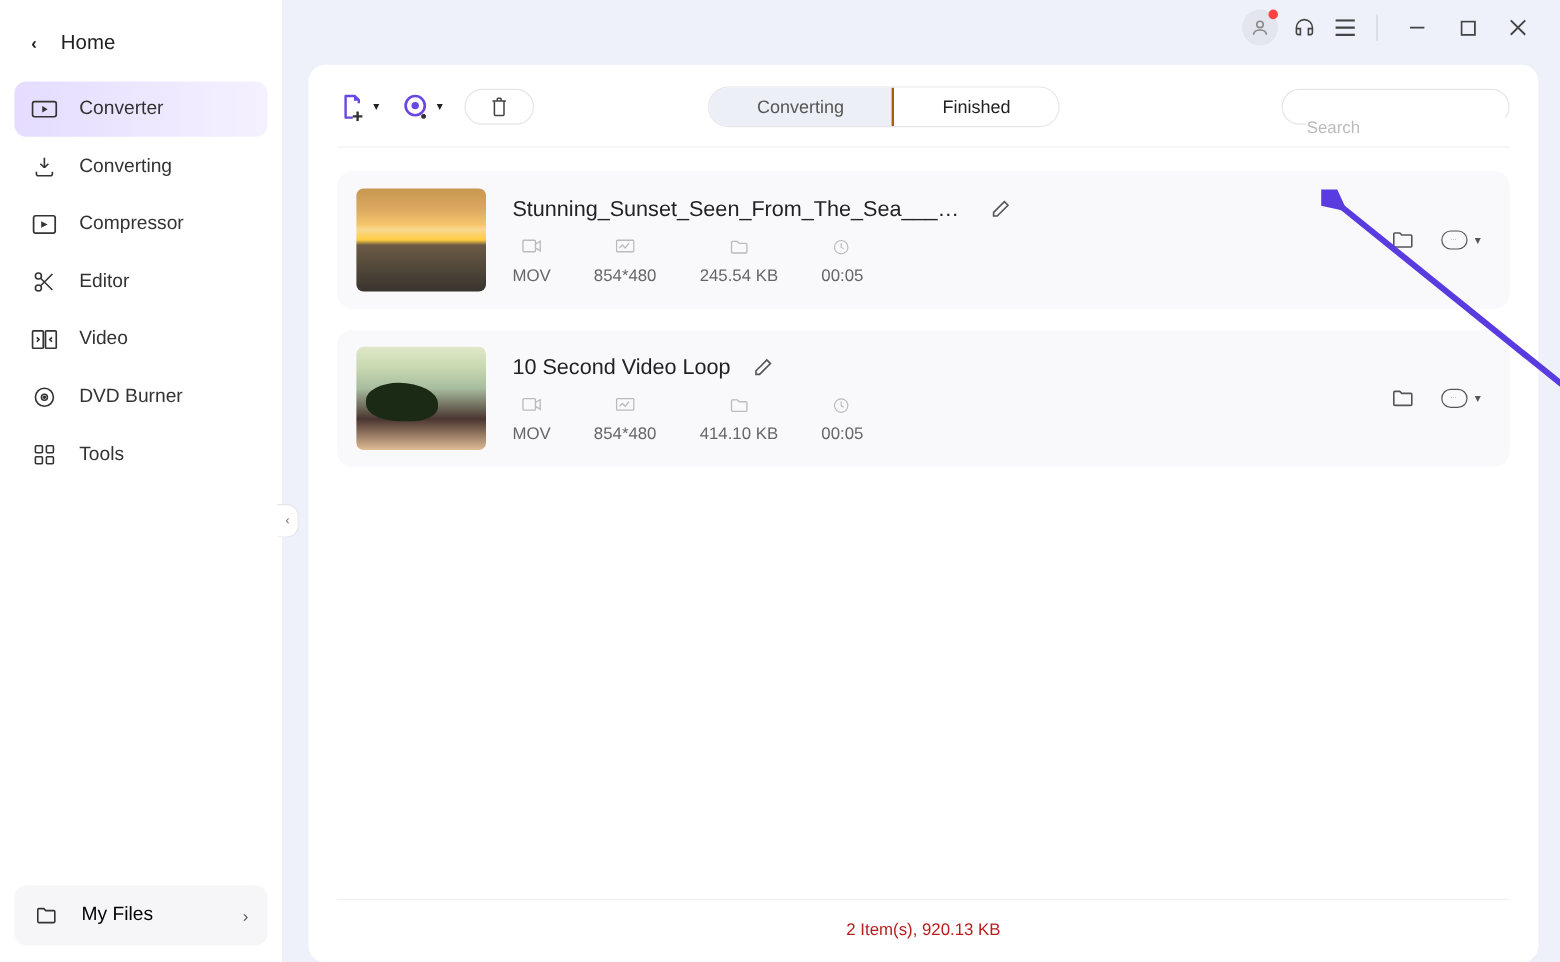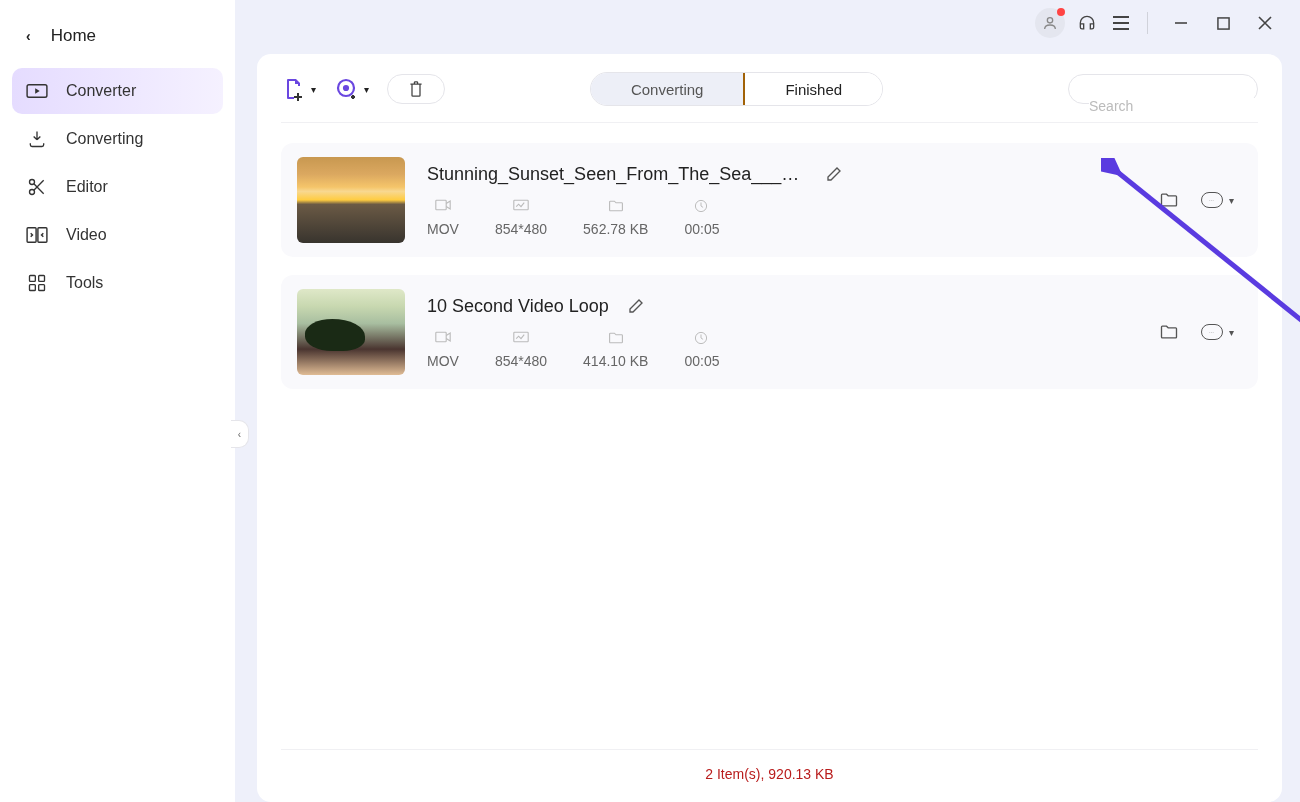--- a/index.html
+++ b/index.html
@@ -77,51 +77,79 @@
     <div class="nav-item">
       <span class="nav-icon">
           <svg width="20" height="20" viewBox="0 0 24 24" fill="none" stroke="currentColor" stroke-width="1.6">
             <path d="M12 3v10m0 0l-4-4m4 4l4-4M4 17v2a2 2 0 002 2h12a2 2 0 002-2v-2"></path>
           </svg>
         </span>
       <span>Converting</span>
     </div>
     <div class="nav-item">
       <span class="nav-icon">
+          <svg width="22" height="18" viewBox="0 0 24 20" fill="none" stroke="currentColor" stroke-width="1.6">
+            <rect x="2" y="2" width="20" height="16" rx="2"></rect>
+            <path d="M9 7l6 3-6 3z" fill="currentColor" stroke="none"></path>
+          </svg>
+        </span>
+      <span>Compressor</span>
+    </div>
+    <div class="nav-item">
+      <span class="nav-icon">
           <svg width="20" height="20" viewBox="0 0 24 24" fill="none" stroke="currentColor" stroke-width="1.6">
             <circle cx="6" cy="6" r="3"></circle>
             <circle cx="6" cy="18" r="3"></circle>
             <path d="M20 4L8.5 15.5M20 20L8.5 8.5"></path>
           </svg>
         </span>
       <span>Editor</span>
     </div>
     <div class="nav-item">
       <span class="nav-icon">
           <svg width="22" height="18" viewBox="0 0 24 20" fill="none" stroke="currentColor" stroke-width="1.6">
             <rect x="1" y="2" width="10" height="16" rx="1"></rect>
             <rect x="13" y="2" width="10" height="16" rx="1"></rect>
             <path d="M5 8l2 2-2 2M19 8l-2 2 2 2"></path>
           </svg>
         </span>
       <span>Video</span>
+    </div>
+    <div class="nav-item">
+      <span class="nav-icon">
+          <svg width="20" height="20" viewBox="0 0 24 24" fill="none" stroke="currentColor" stroke-width="1.6">
+            <circle cx="12" cy="12" r="9"></circle>
+            <circle cx="12" cy="12" r="3"></circle>
+            <circle cx="12" cy="12" r="1" fill="currentColor"></circle>
+          </svg>
+        </span>
+      <span>DVD Burner</span>
     </div>
     <div class="nav-item">
       <span class="nav-icon">
           <svg width="20" height="20" viewBox="0 0 24 24" fill="none" stroke="currentColor" stroke-width="1.6">
             <rect x="3" y="3" width="7" height="7" rx="1"></rect>
             <rect x="14" y="3" width="7" height="7" rx="1"></rect>
             <rect x="3" y="14" width="7" height="7" rx="1"></rect>
             <rect x="14" y="14" width="7" height="7" rx="1"></rect>
           </svg>
         </span>
       <span>Tools</span>
     </div>
   </div>
 
+  <div class="myfiles">
+    <span class="nav-icon">
+        <svg width="20" height="18" viewBox="0 0 24 20" fill="none" stroke="currentColor" stroke-width="1.6">
+          <path d="M3 4a1 1 0 011-1h5l2 2h8a1 1 0 011 1v10a1 1 0 01-1 1H4a1 1 0 01-1-1V4z"></path>
+        </svg>
+      </span>
+    <span>My Files</span>
+    <span class="chev">›</span>
+  </div>
 
   <div class="collapse-tab">‹</div>
 </div>
 
 <div class="main">
   <div class="titlebar">
     <div class="avatar">
       <svg width="16" height="16" viewBox="0 0 24 24" fill="none" stroke="#888" stroke-width="2">
           <circle cx="12" cy="8" r="4"></circle>
           <path d="M4 21c0-4 4-6 8-6s8 2 8 6"></path>
@@ -232,21 +260,21 @@
                   </svg>
                 </span>
                 <span>854*480</span>
               </div>
             <div class="meta-item">
                 <span class="meta-icon">
                   <svg width="16" height="14" viewBox="0 0 20 16" fill="none" stroke="currentColor" stroke-width="1.4">
                     <path d="M2 3a1 1 0 011-1h5l2 2h7a1 1 0 011 1v8a1 1 0 01-1 1H3a1 1 0 01-1-1V3z"></path>
                   </svg>
                 </span>
-                <span>562.78 KB</span>
+                <span>245.54 KB</span>
               </div>
             <div class="meta-item">
                 <span class="meta-icon">
                   <svg width="14" height="14" viewBox="0 0 20 20" fill="none" stroke="currentColor" stroke-width="1.4">
                     <circle cx="10" cy="10" r="8"></circle>
                     <path d="M10 5v5l3 2"></path>
                   </svg>
                 </span>
                 <span>00:05</span>
               </div>

